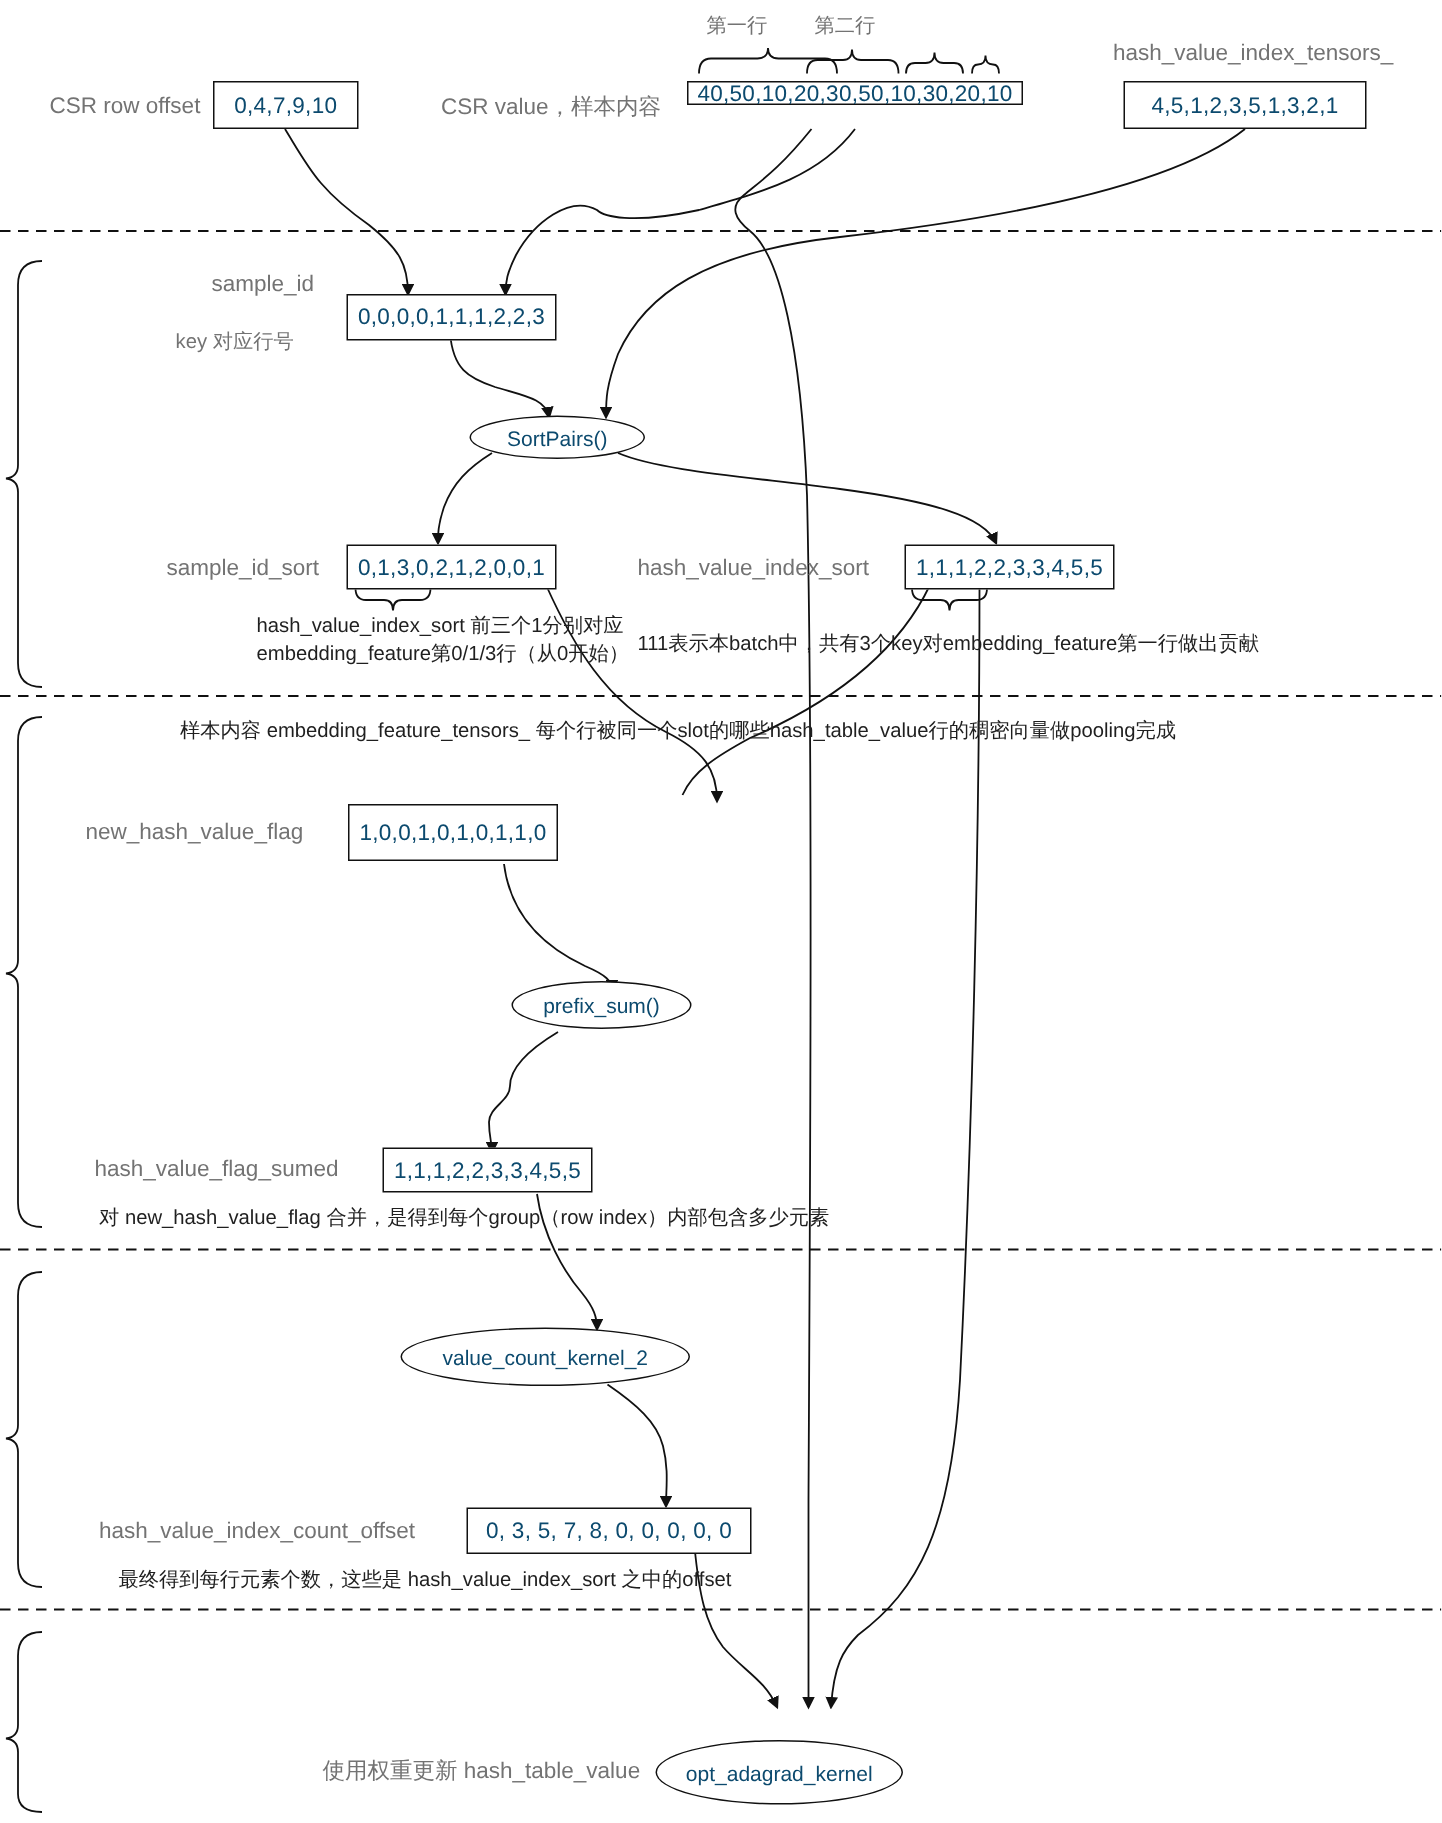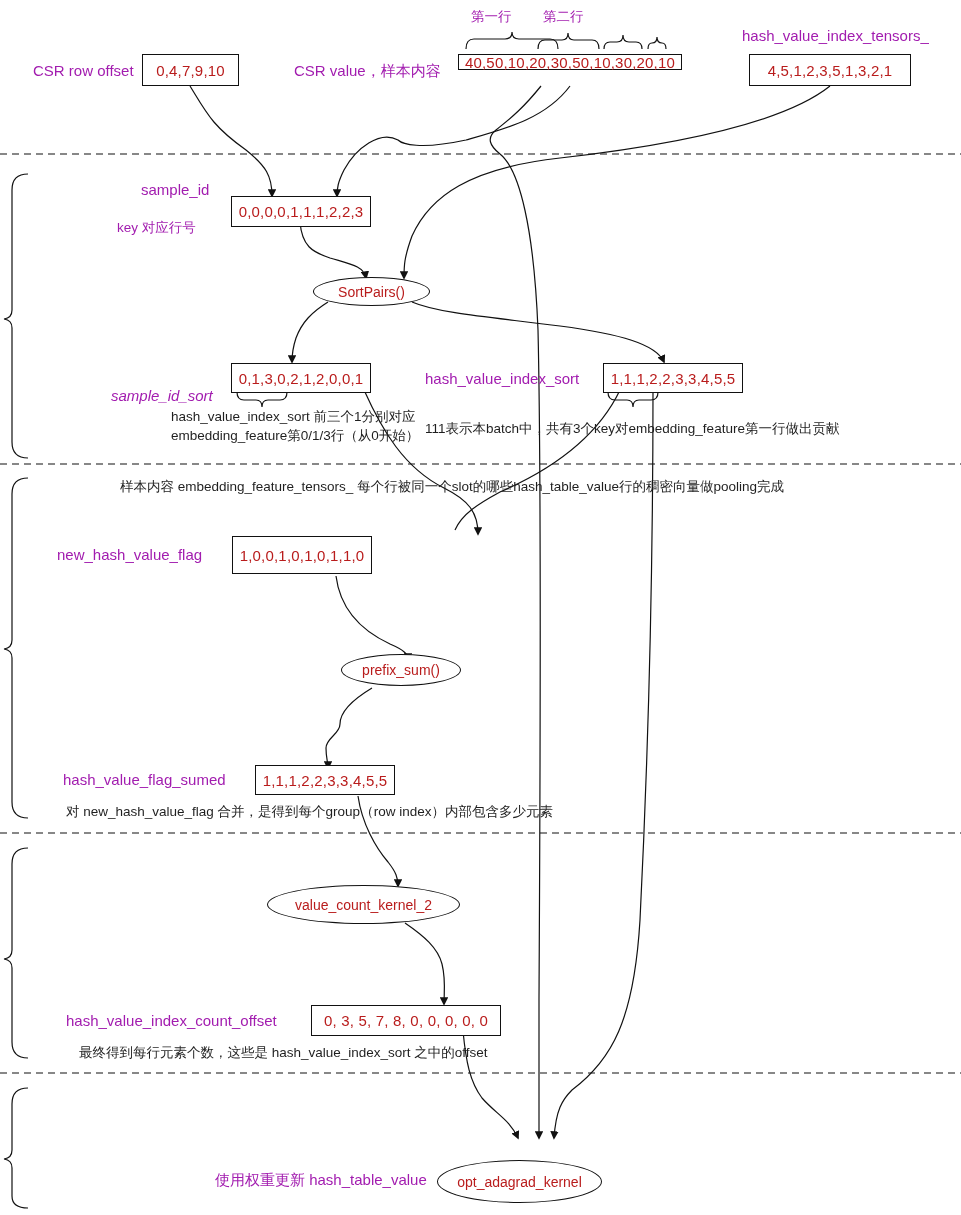--- a/index.html
+++ b/index.html
@@ -22,38 +22,38 @@
     width: 961px;
     height: 1215px;
     pointer-events: none;
   }
   .node {
     position: absolute;
     box-sizing: border-box;
     display: flex;
     align-items: center;
     justify-content: center;
-    color: #b91c1c;
+    color: #0c4a6e;
     white-space: nowrap;
   }
   .box {
     border: 1.3px solid #111;
     background: #fff;
     font-size: 15px;
     letter-spacing: 0.2px;
   }
   .ellipse {
     border: 1.3px solid #111;
     background: #fff;
     border-radius: 50%;
     font-size: 14px;
   }
   .label {
     position: absolute;
-    color: #a21caf;
+    color: #737373;
     white-space: nowrap;
     font-size: 15px;
   }
   .label.small {
     font-size: 13.5px;
   }
   .label.note {
     font-size: 13.5px;
     color: #1f1f1f;
   }
@@ -145,21 +145,21 @@
 
   <div class="label" style="left:742px; top:27px;">hash_value_index_tensors_</div>
   <div class="node box" style="left:749px; top:54px; width:162px; height:32px;">4,5,1,2,3,5,1,3,2,1</div>
 
   <div class="label" style="left:141px; top:181px;">sample_id</div>
   <div class="label small" style="left:117px; top:219px;">key 对应行号</div>
   <div class="node box" style="left:231px; top:196px; width:140px; height:31px;">0,0,0,0,1,1,1,2,2,3</div>
 
   <div class="node ellipse" style="left:313px; top:277px; width:117px; height:29px;">SortPairs()</div>
 
-  <div class="label" style="left:111px; top:387px;font-style:italic;">sample_id_sort</div>
+  <div class="label" style="left:111px; top:370px;">sample_id_sort</div>
   <div class="node box" style="left:231px; top:363px; width:140px; height:30px;">0,1,3,0,2,1,2,0,0,1</div>
   <div class="label note multiline" style="left:171px; top:407px;">hash_value_index_sort 前三个1分别对应
 embedding_feature第0/1/3行（从0开始）</div>
 
   <div class="label" style="left:425px; top:370px;">hash_value_index_sort</div>
   <div class="node box" style="left:603px; top:363px; width:140px; height:30px;">1,1,1,2,2,3,3,4,5,5</div>
   <div class="label note" style="left:425px; top:420px;">111表示本batch中，共有3个key对embedding_feature第一行做出贡献</div>
 
   <div class="label note" style="left:120px; top:478px;">样本内容 embedding_feature_tensors_ 每个行被同一个slot的哪些hash_table_value行的稠密向量做pooling完成</div>
 

